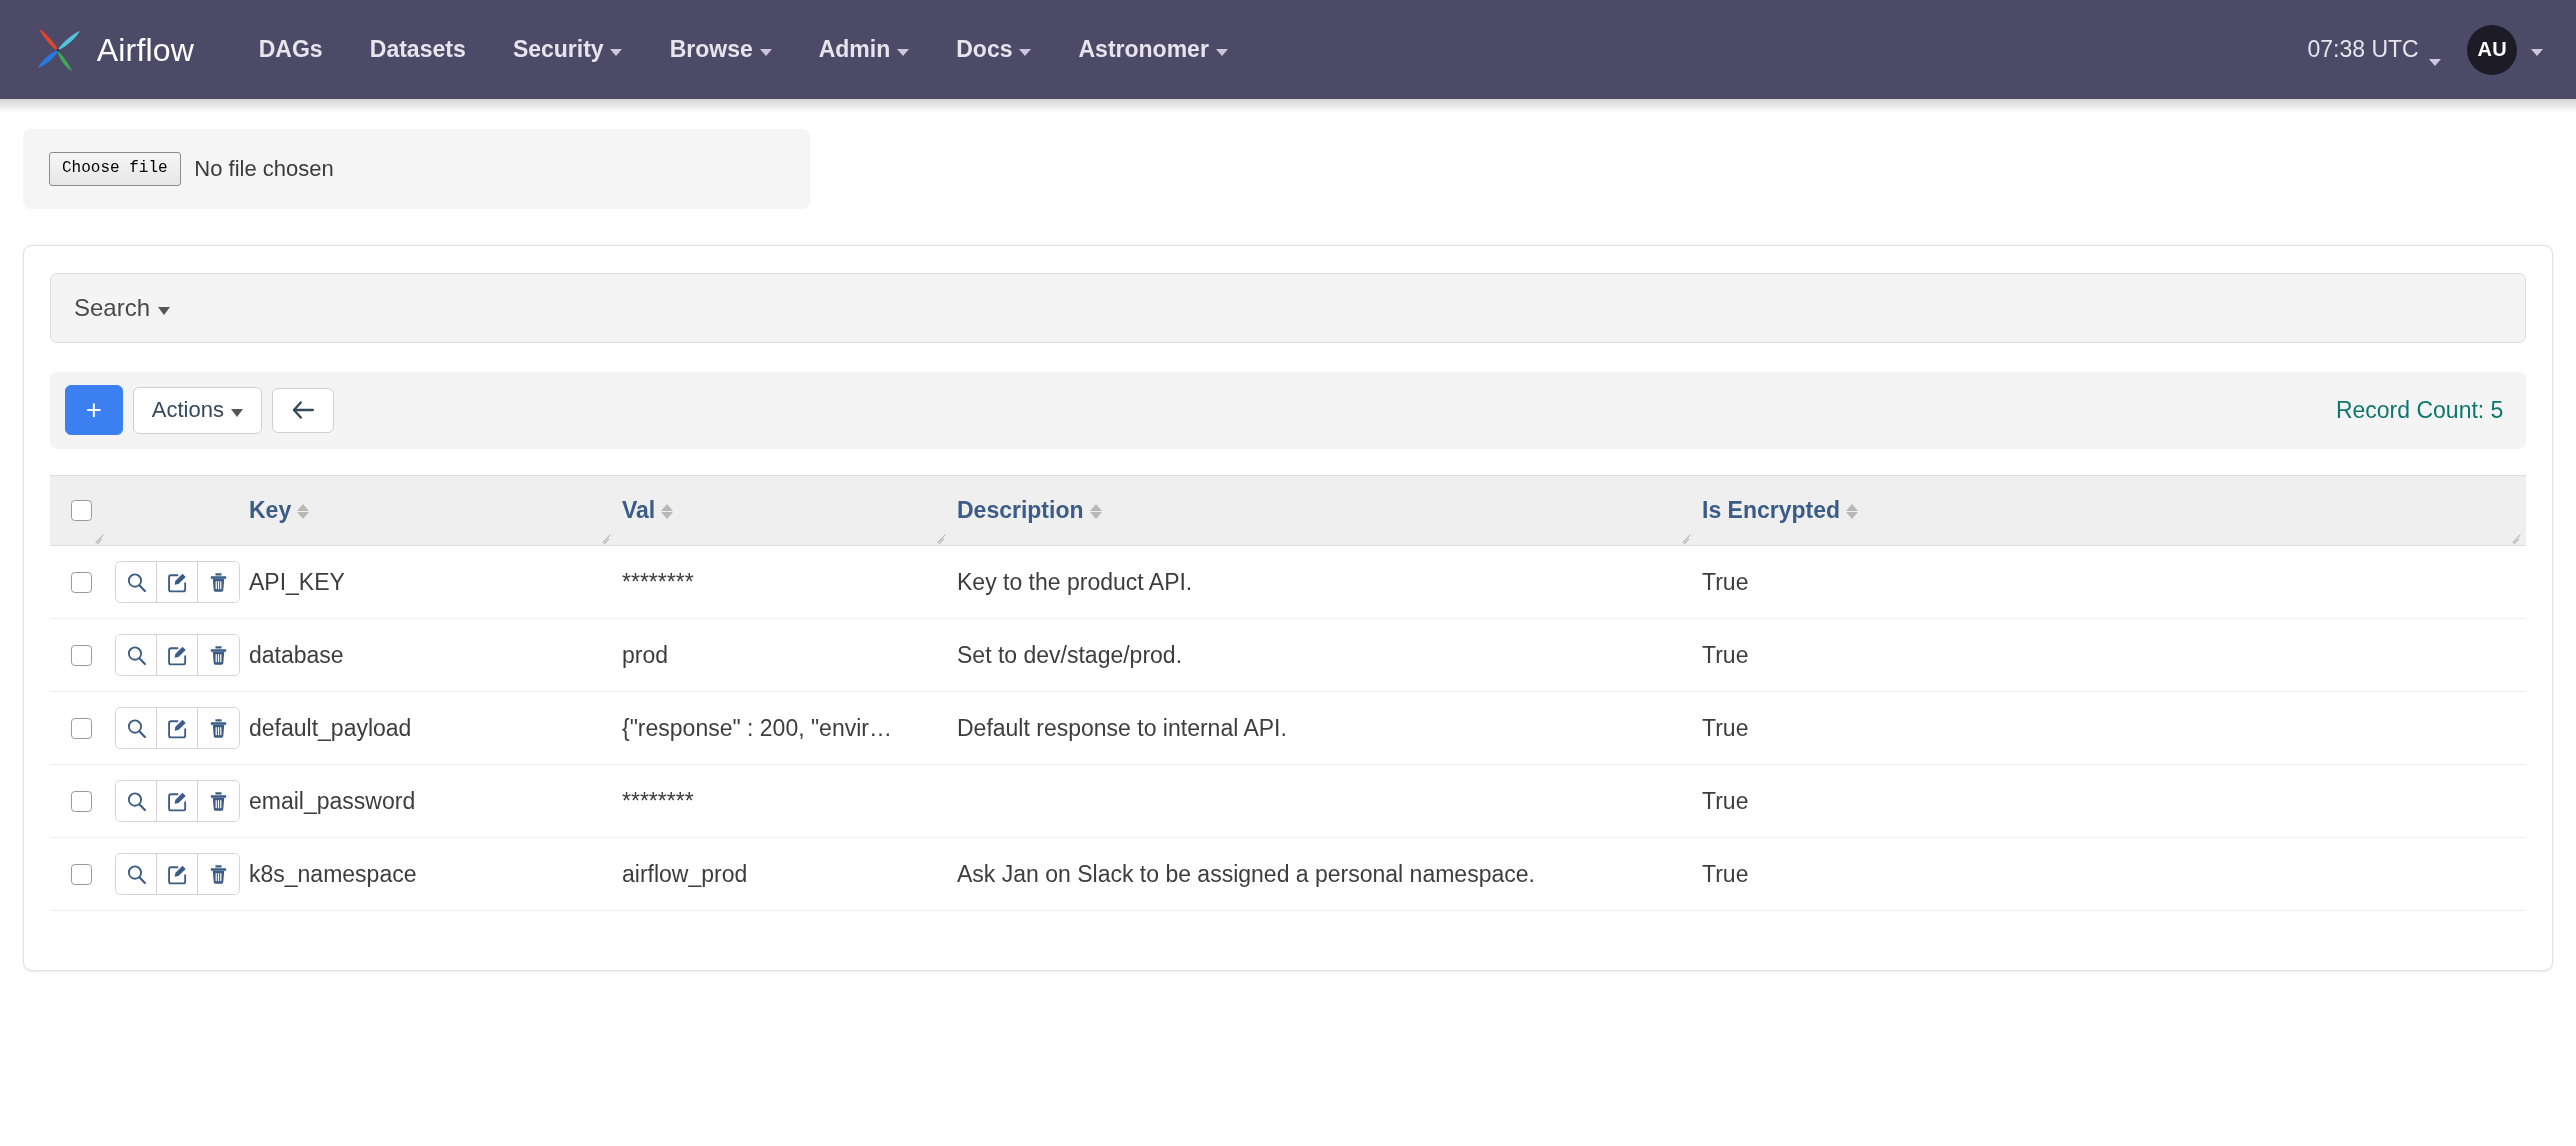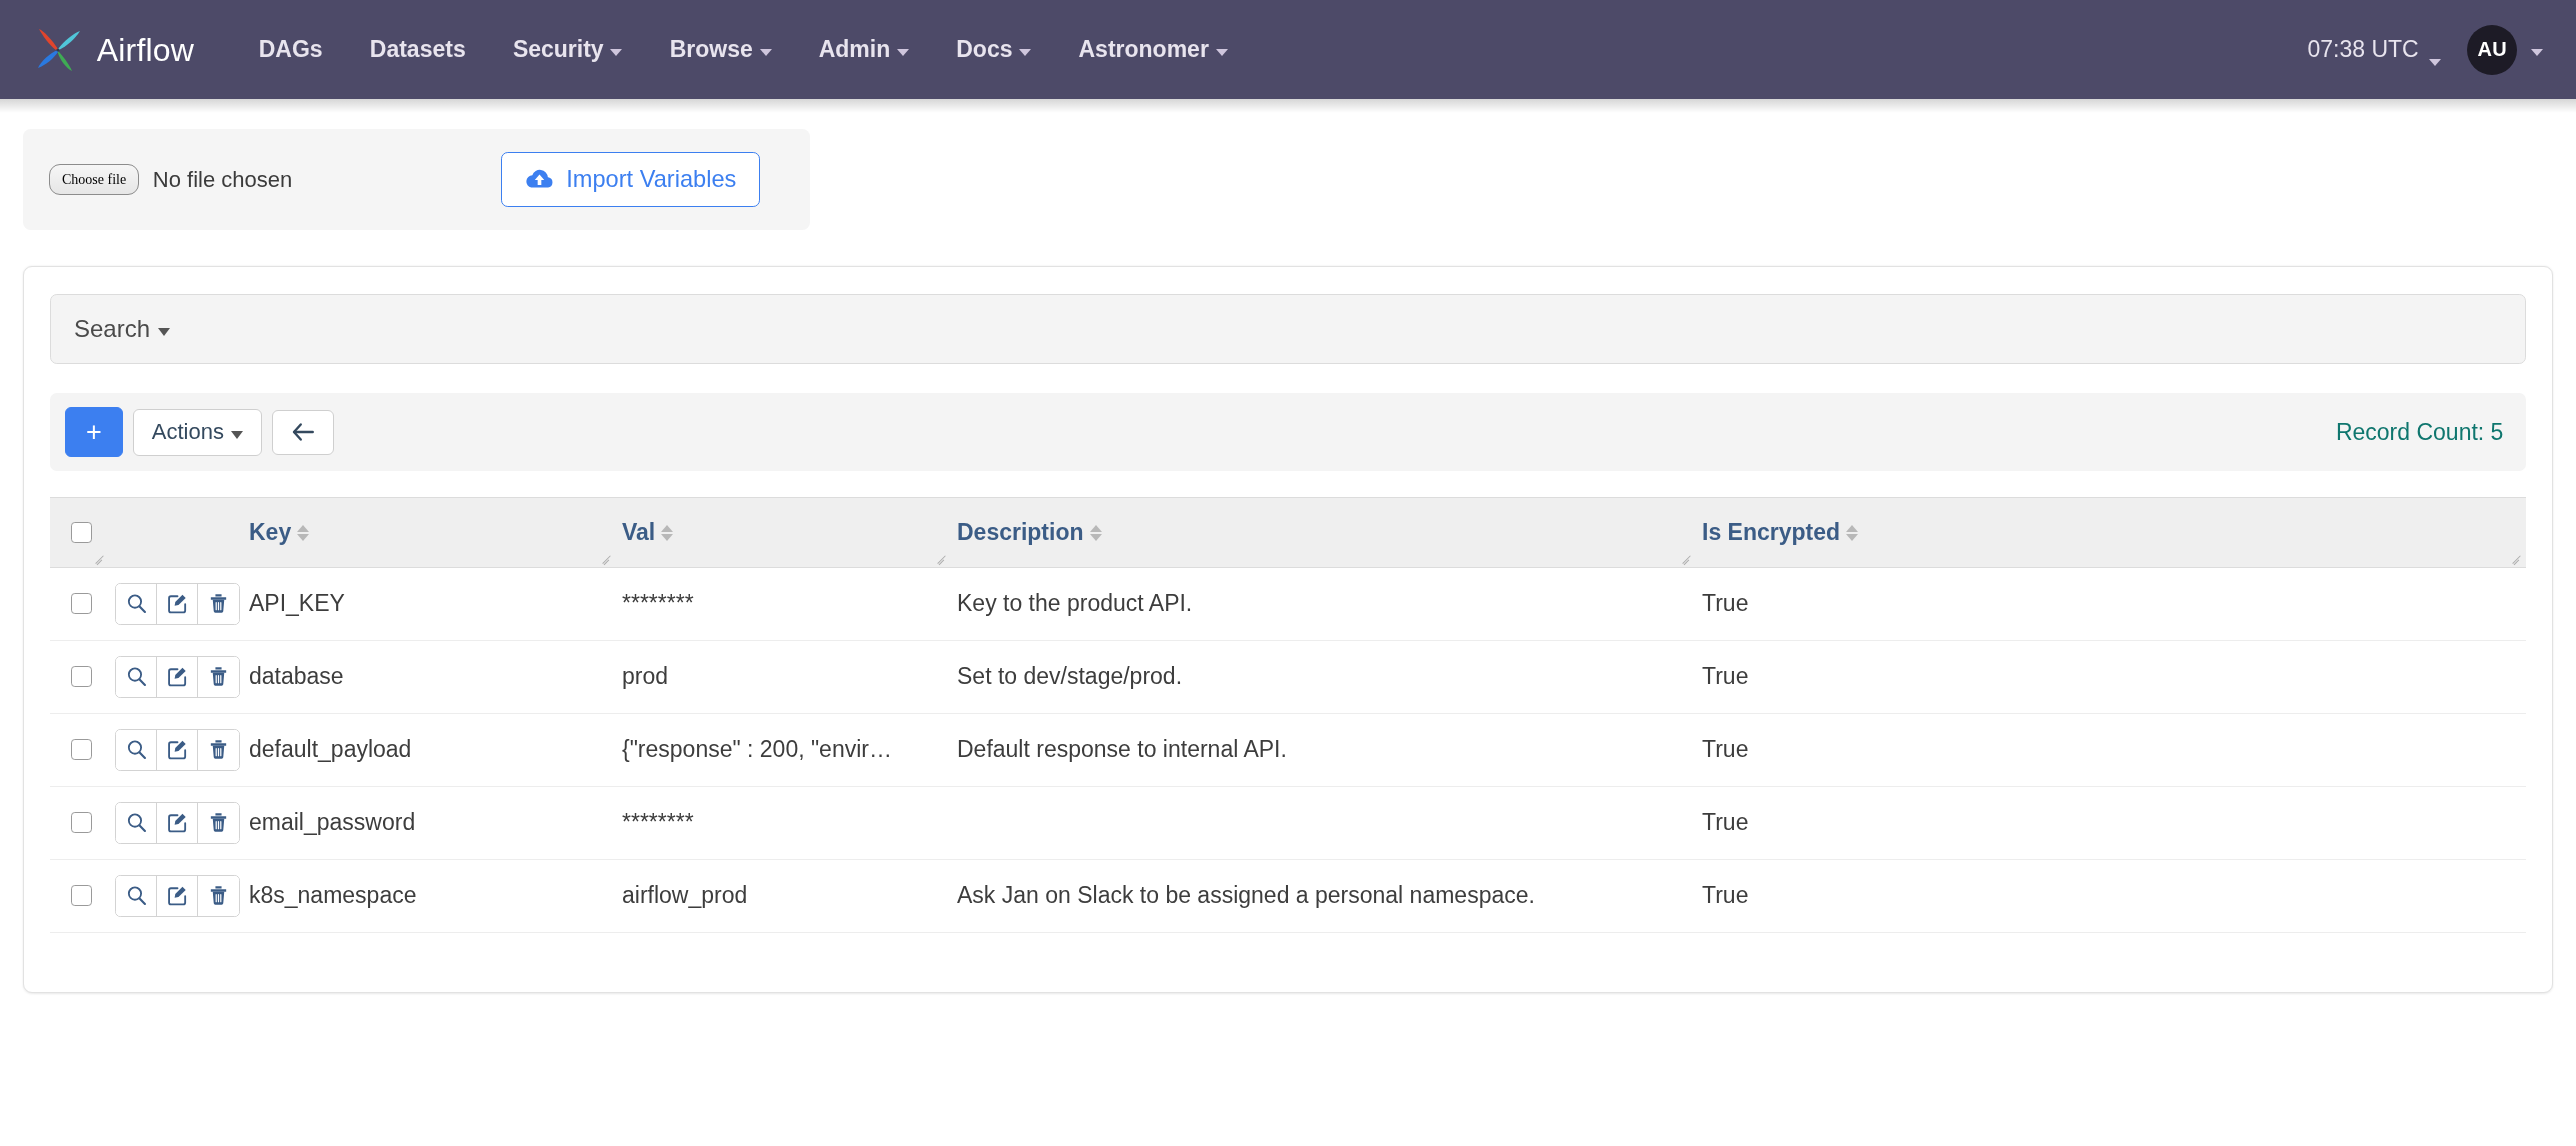--- a/index.html
+++ b/index.html
@@ -97,26 +97,26 @@
     margin-left: 23px;
     width: 787px;
     background: #f5f5f5;
     border-radius: 7.6px;
     padding: 23px 26px;
     display: flex;
     align-items: center;
   }
   .file-row { display: flex; align-items: center; gap: 13.7px; }
   .choose-file-btn {
-    font-family: Liberation Serif, serif;
-    font-size: 14px;
+    font-family: Liberation Mono, monospace;
+    font-size: 16px;
     color: #000;
     background: linear-gradient(to bottom, #f6f6f6, #e6e6e6);
     border: 1.1px solid #8c8c8c;
-    border-radius: 11px;
+    border-radius: 3px;
     padding: 6.8px 12px;
     cursor: pointer;
     line-height: 1.1;
   }
   .no-file {
     font-size: 22px;
     color: #3b3b3b;
     white-space: nowrap;
   }
   .import-btn {
@@ -380,27 +380,20 @@
   </div>
 </div>
 <div class="page-shadow"></div>
 
 <div class="import-wrap">
   <div class="import-panel">
     <div class="file-row">
       <button class="choose-file-btn">Choose file</button>
       <span class="no-file">No file chosen</span>
     </div>
-    <button class="import-btn">
-      <svg width="29" height="23" viewBox="0 0 38 30">
-        <path d="M30 12.2A10.5 10.5 0 0 0 9.6 9.4 8.2 8.2 0 0 0 8.2 25.6h22a6.8 6.8 0 0 0 .3-13.4z" fill="#3c7ff0"></path>
-        <path d="M19 8.4l6.2 7.2h-3.8v6.6h-4.8v-6.6h-3.8z" fill="#ffffff"></path>
-      </svg>
-      <span>Import Variables</span>
-    </button>
   </div>
 </div>
 
 <div class="card">
   <div class="card-body">
 
     <div class="search-panel">
       <span>Search</span>
       <span class="caret-dark"></span>
     </div>

